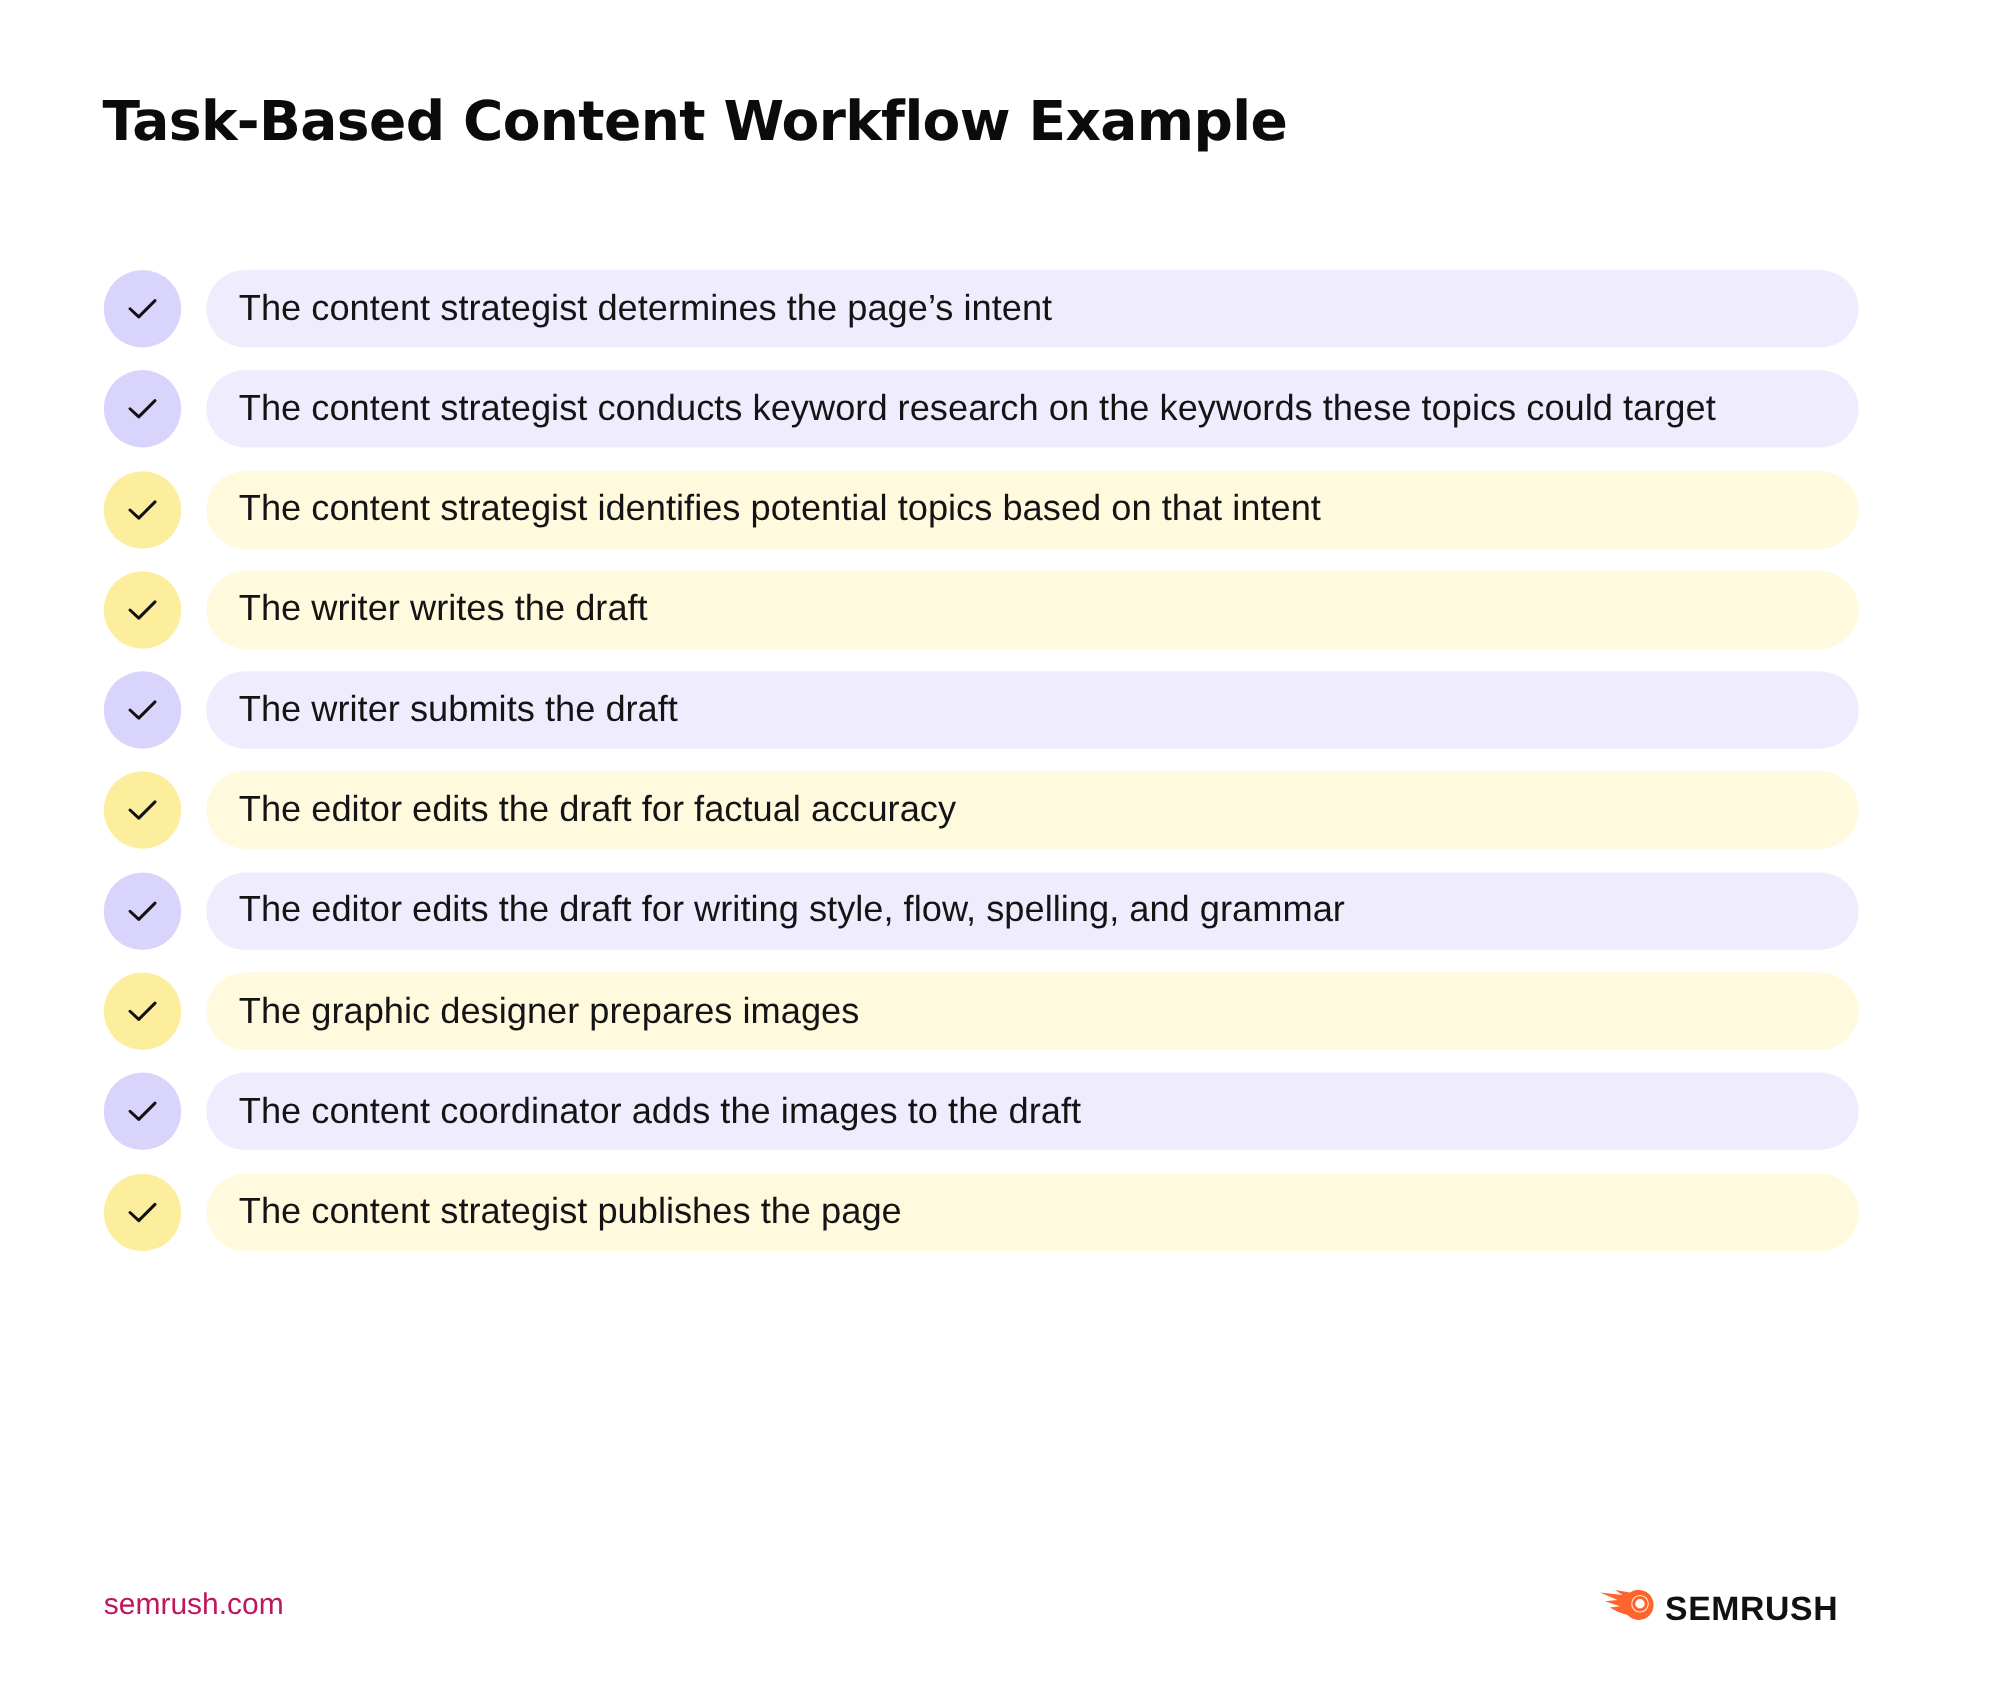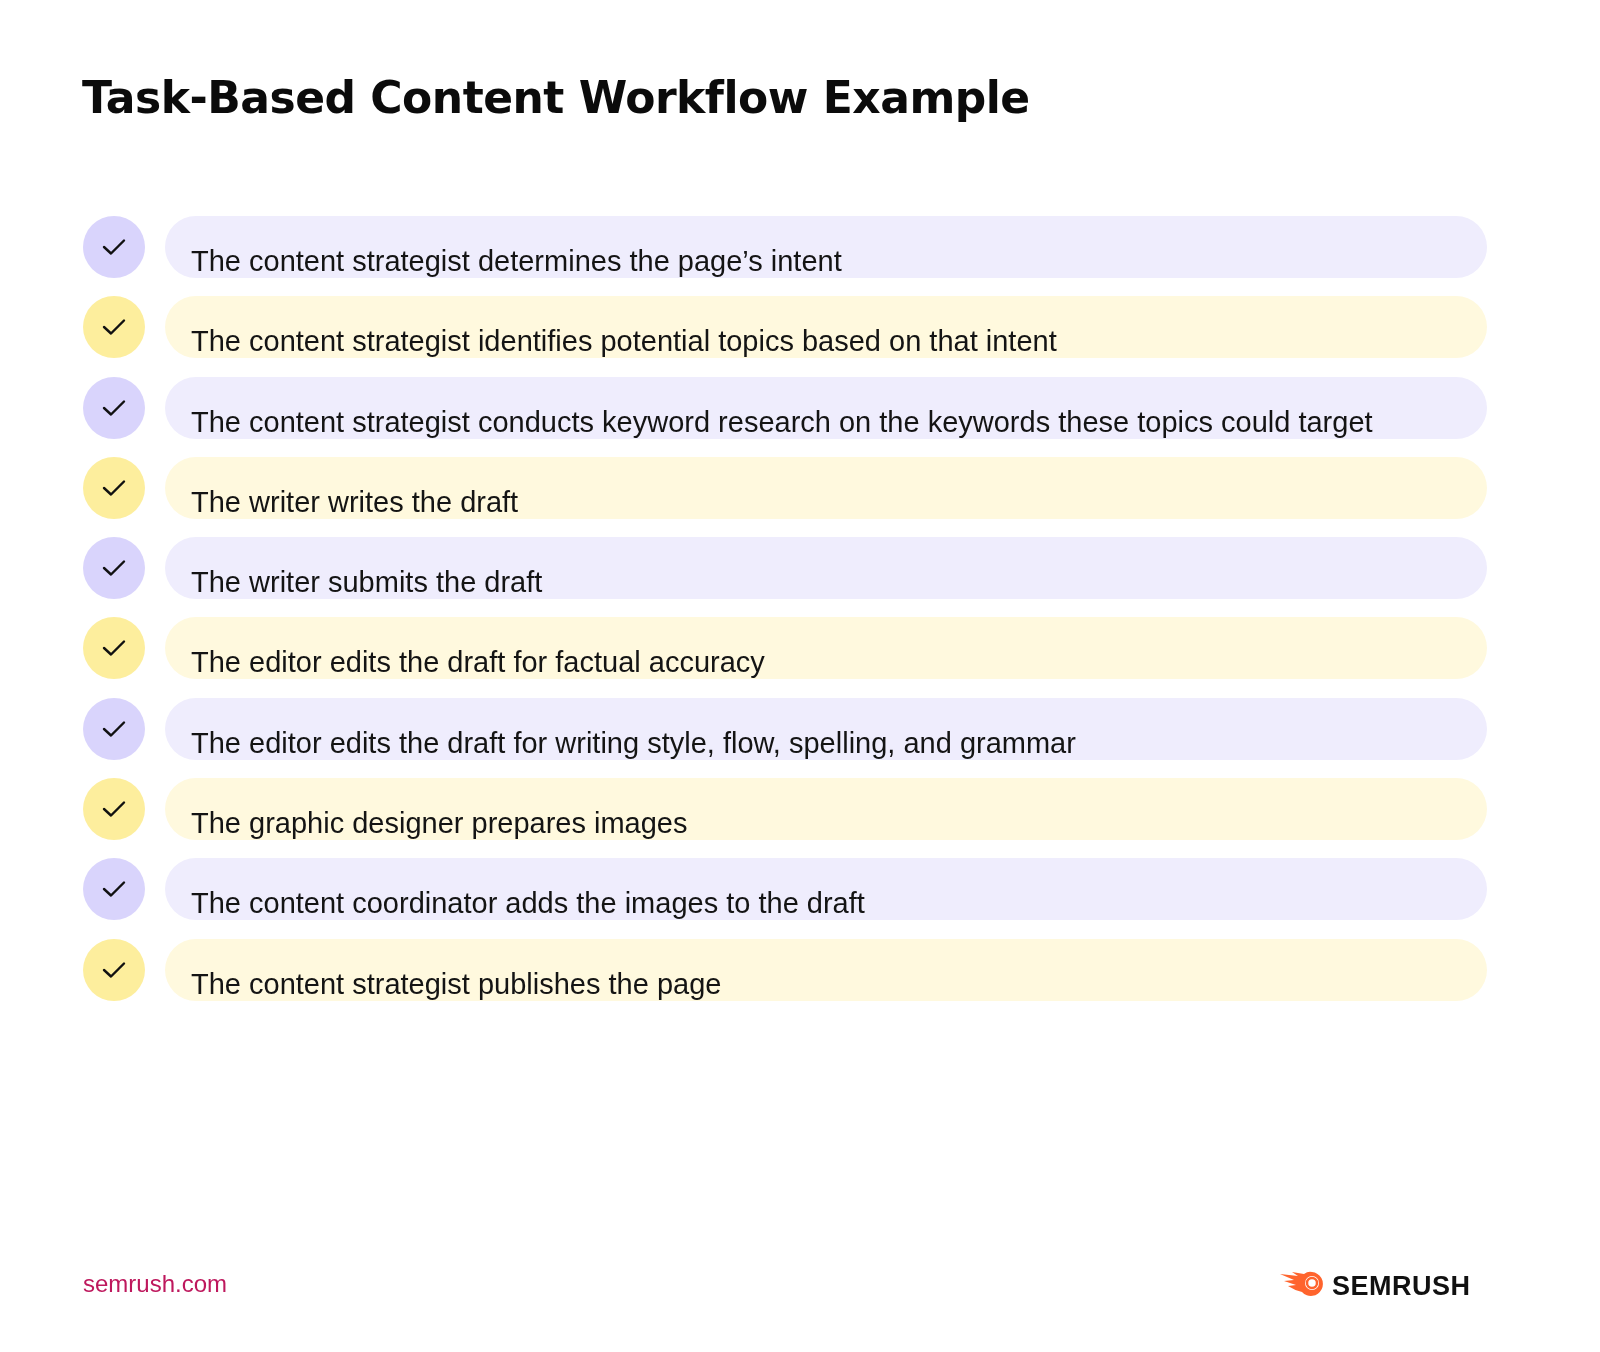--- a/index.html
+++ b/index.html
@@ -1,21 +1,21 @@
 <!DOCTYPE html>
 <html><head>
 <meta charset="utf-8">
 <style>
   html,body{margin:0;padding:0;background:#ffffff;}
   body{width:1600px;height:1352px;position:relative;overflow:hidden;font-family:"Liberation Sans","DejaVu Sans",sans-serif;color:#111;}
   .title{position:absolute;left:82px;top:72px;margin:0;font-size:44px;font-weight:700;letter-spacing:-0.5px;color:#0b0b0b;font-family:"DejaVu Sans","Liberation Sans",sans-serif;}
   .list{position:absolute;left:83px;top:216px;width:1404px;}
   .row{position:relative;height:62px;margin-bottom:18.3px;}
   .circle{position:absolute;left:0;top:0;width:62px;height:62px;border-radius:50%;display:flex;align-items:center;justify-content:center;}
-  .pill{position:absolute;left:82px;top:0;right:0;height:62px;border-radius:31px;display:flex;align-items:flex-end;padding-left:26px;box-sizing:border-box;}
+  .pill{position:absolute;left:82px;top:0;right:0;height:62px;border-radius:31px;display:flex;align-items:center;padding-left:26px;box-sizing:border-box;}
   .pill span{font-size:29px;color:#141414;}
   .row.purple .circle{background:#d9d4fc;}
   .row.purple .pill{background:#efedfd;}
   .row.yellow .circle{background:#fdee9d;}
   .row.yellow .pill{background:#fff9de;}
   .footer-site{position:absolute;left:83px;top:1270px;font-size:24px;color:#be185d;}
   .logo{position:absolute;left:1278px;top:1268px;display:flex;align-items:flex-end;gap:6px;}
   .logo .word{font-size:27px;font-weight:700;letter-spacing:0.5px;color:#111;}
 </style>
 </head>
@@ -27,38 +27,38 @@
     <div class="row purple">
     <div class="circle">
       <svg width="26" height="20" viewBox="0 0 26 20">
         <path d="M3 10 L10 16.5 L23 3.5" fill="none" stroke="#111" stroke-width="2.4" stroke-linecap="round" stroke-linejoin="round"></path>
       </svg>
     </div>
     <div class="pill">
       <span>The content strategist determines the page’s intent</span>
     </div>
   </div>
+    <div class="row purple">
+    <div class="circle">
+      <svg width="26" height="20" viewBox="0 0 26 20">
+        <path d="M3 10 L10 16.5 L23 3.5" fill="none" stroke="#111" stroke-width="2.4" stroke-linecap="round" stroke-linejoin="round"></path>
+      </svg>
+    </div>
+    <div class="pill">
+      <span>The content strategist conducts keyword research on the keywords these topics could target</span>
+    </div>
+  </div>
     <div class="row yellow">
     <div class="circle">
       <svg width="26" height="20" viewBox="0 0 26 20">
         <path d="M3 10 L10 16.5 L23 3.5" fill="none" stroke="#111" stroke-width="2.4" stroke-linecap="round" stroke-linejoin="round"></path>
       </svg>
     </div>
     <div class="pill">
       <span>The content strategist identifies potential topics based on that intent</span>
-    </div>
-  </div>
-    <div class="row purple">
-    <div class="circle">
-      <svg width="26" height="20" viewBox="0 0 26 20">
-        <path d="M3 10 L10 16.5 L23 3.5" fill="none" stroke="#111" stroke-width="2.4" stroke-linecap="round" stroke-linejoin="round"></path>
-      </svg>
-    </div>
-    <div class="pill">
-      <span>The content strategist conducts keyword research on the keywords these topics could target</span>
     </div>
   </div>
     <div class="row yellow">
     <div class="circle">
       <svg width="26" height="20" viewBox="0 0 26 20">
         <path d="M3 10 L10 16.5 L23 3.5" fill="none" stroke="#111" stroke-width="2.4" stroke-linecap="round" stroke-linejoin="round"></path>
       </svg>
     </div>
     <div class="pill">
       <span>The writer writes the draft</span>

